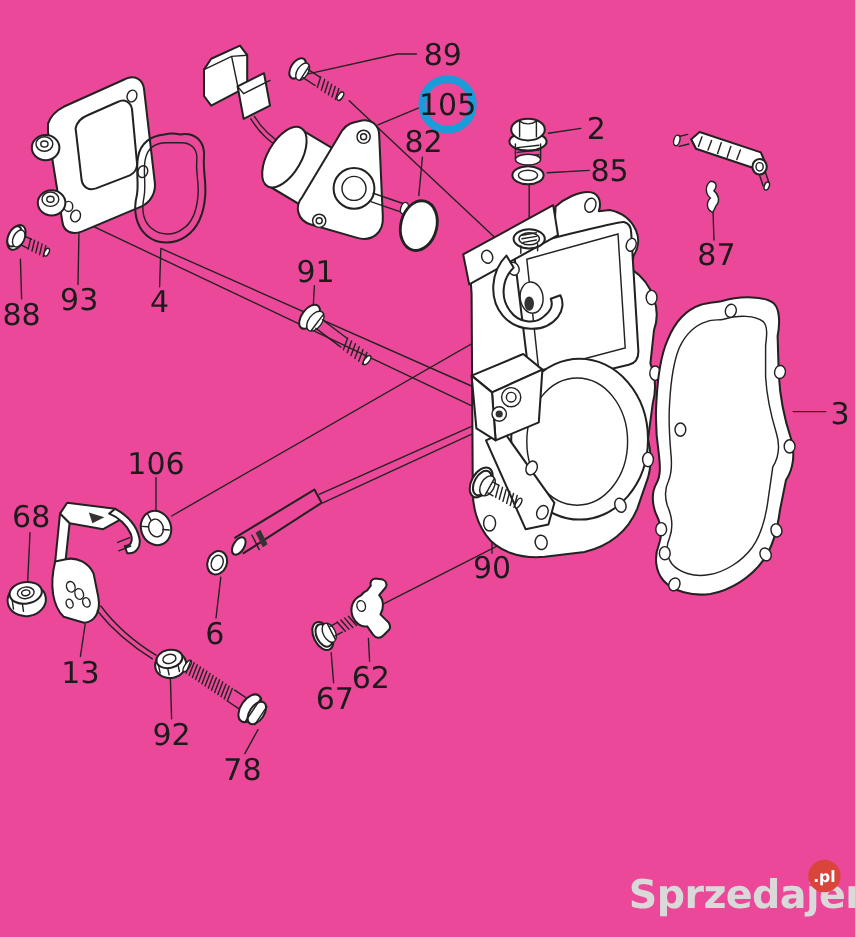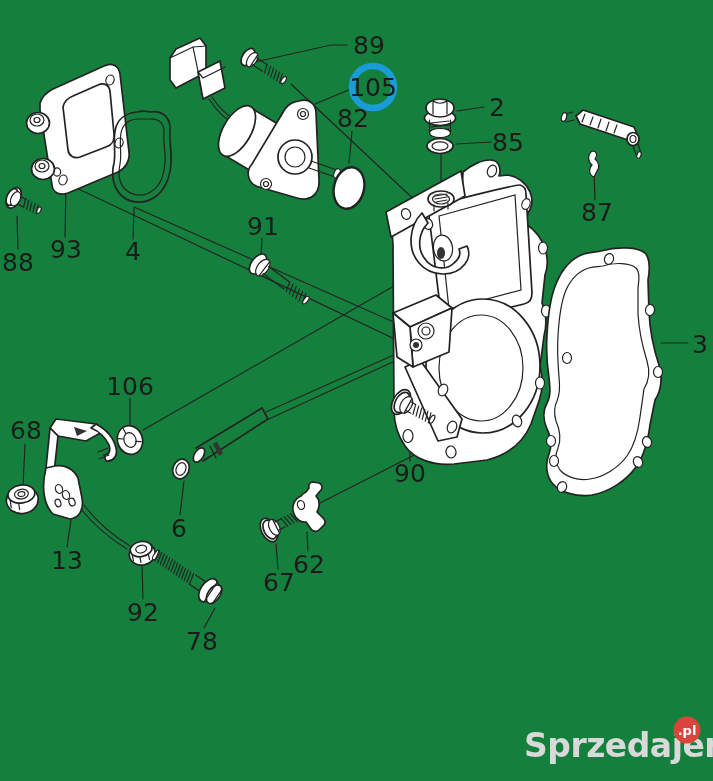--- a/index.html
+++ b/index.html
@@ -1,16 +1,16 @@
 <!DOCTYPE html>
 <html><head>
 <meta charset="utf-8">
 <style>
   html,body{margin:0;padding:0;background:#ffffff;}
-  .stage{position:relative;width:713px;height:781px;background:#15803d;overflow:hidden;
+  .stage{position:relative;width:713px;height:781px;background:#ec4899;overflow:hidden;
          font-family:"DejaVu Sans","Liberation Sans",sans-serif;}
   svg{display:block;}
   .ln{fill:none;stroke:#222222;stroke-width:1.7;stroke-linecap:round;stroke-linejoin:round;}
   .lnw{fill:#ffffff;stroke:#222222;stroke-width:1.7;stroke-linecap:round;stroke-linejoin:round;}
   .thin{fill:none;stroke:#222222;stroke-width:1.15;stroke-linecap:round;}
   .det{fill:none;stroke:#222222;stroke-width:1.2;stroke-linecap:round;}
   .detw{fill:#ffffff;stroke:#222222;stroke-width:1.2;stroke-linecap:round;}
   .dark{fill:#333333;stroke:none;}
   .callout{font-size:25px;fill:#1b1b1b;text-anchor:middle;}
   .wm{font-size:33px;font-weight:bold;fill:#d9d9d9;letter-spacing:-0.5px;}

